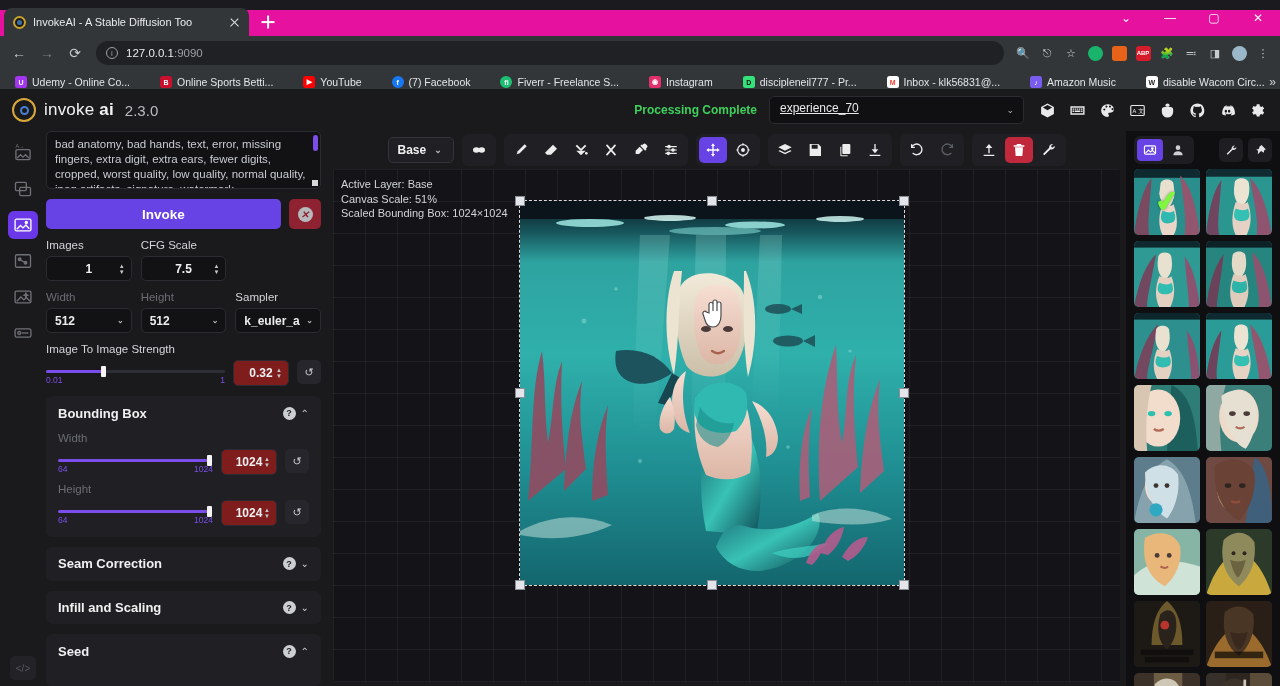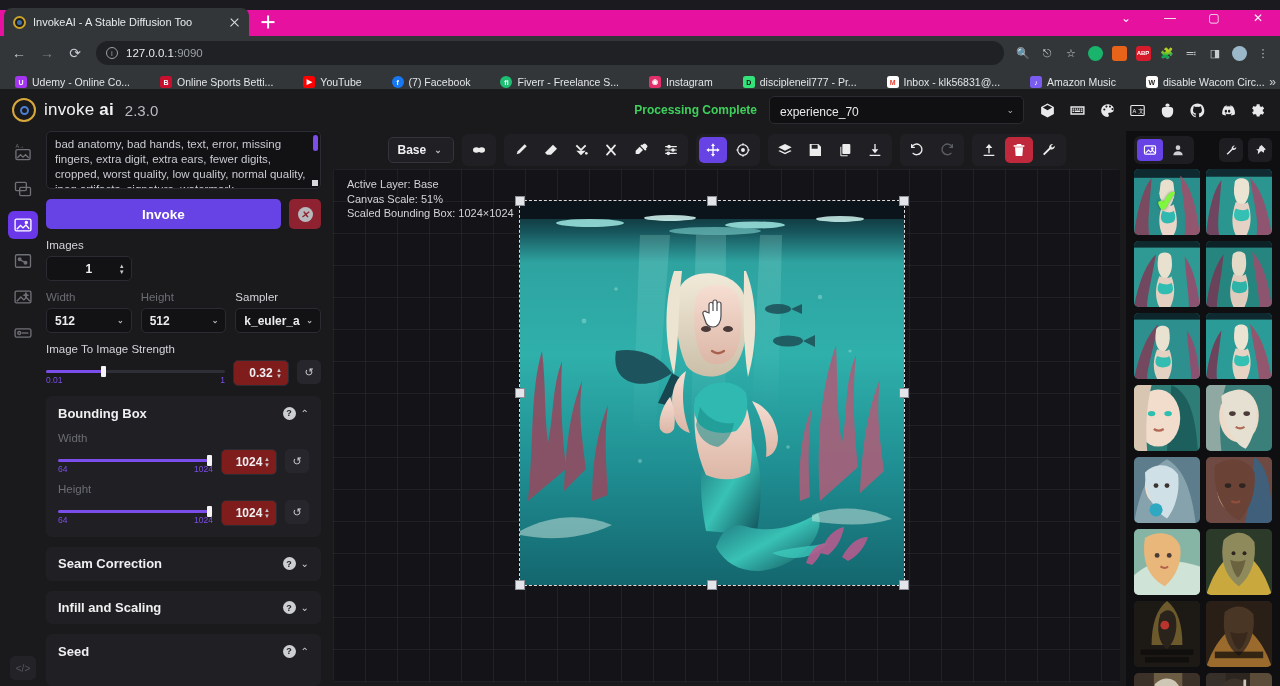--- a/index.html
+++ b/index.html
@@ -82,21 +82,21 @@
   .logo-mark { width: 24px; height: 24px; border-radius: 50%; border: 2.5px solid #d8a93a;
                display: flex; align-items: center; justify-content: center; }
   .logo-mark i { width: 9px; height: 9px; border-radius: 50%; border: 2px solid #4a7fd4; display:block; }
   .logo-text { color: #f2f2f3; font-size: 17px; letter-spacing: .2px; }
   .logo-text b { font-weight: 700; }
   .logo-ver { color: #b9bbc0; font-size: 15px; margin-left: 3px; }
   .topbar-spacer { flex: 1; }
   .status-text { color: #3fd05c; font-size: 12px; font-weight: 700; }
   .model-select {
     width: 255px; height: 28px; background: #101012; border: 1px solid #2a2a30; border-radius: 5px;
-    display: flex; align-items: flex-start; padding: 8px 10px; color: #e9e9ec; font-size: 12px; position: relative;
+    display: flex; align-items: flex-end; padding: 8px 10px; color: #e9e9ec; font-size: 12px; position: relative; text-decoration: underline;
   }
   .model-select .caret { position: absolute; right: 9px; color: #b6b8bd; font-size: 9px; }
   .topicons { display: flex; align-items: center; gap: 8px; }
   .topicons .tic { width: 22px; height: 22px; display: flex; align-items: center; justify-content: center;
                    color: #e9e9ec; }
 
   .body { flex: 1; display: flex; min-height: 0; }
 
   
   .rail { width: 46px; flex: none; display: flex; flex-direction: column; align-items: center;
@@ -176,21 +176,21 @@
   .base-select .caret { color: #b6b8bd; font-size: 9px; }
 
   .canvas {
     flex: 1; position: relative; overflow: hidden; border-radius: 3px;
     background-color: #141418;
     background-image:
       linear-gradient(to right, rgba(255,255,255,.055) 1px, transparent 1px),
       linear-gradient(to bottom, rgba(255,255,255,.055) 1px, transparent 1px);
     background-size: 32px 32px;
   }
-  .canvas-info { position: absolute; left: 14px; top: 8px; color: #d2d3d8; font-size: 11px; line-height: 14.5px; z-index: 5; }
+  .canvas-info { position: absolute; left: 8px; top: 8px; color: #d2d3d8; font-size: 11px; line-height: 14.5px; z-index: 5; }
 
   .bbox { position: absolute; left: 187px; top: 32px; width: 384px; height: 384px; }
   .bbox-inner { position: absolute; inset: 0; outline: 1px dashed rgba(255,255,255,.85); }
   .handle { position: absolute; width: 10px; height: 10px; background: #e4e5ea; border: 1px solid #8d8e95; }
   .h-tl{left:-5px;top:-5px}.h-tc{left:50%;margin-left:-5px;top:-5px}.h-tr{right:-5px;top:-5px}
   .h-ml{left:-5px;top:50%;margin-top:-5px}.h-mr{right:-5px;top:50%;margin-top:-5px}
   .h-bl{left:-5px;bottom:-5px}.h-bc{left:50%;margin-left:-5px;bottom:-5px}.h-br{right:-5px;bottom:-5px}
 
   .art { position: absolute; inset: 0; overflow: hidden; }
   .cursor-hand { position: absolute; left: 182px; top: 98px; z-index: 8; }
@@ -443,20 +443,27 @@
           <div class="cancel-btn">
               <i>✕</i>
             </div>
         </div>
 
         <div class="grid3">
           <div class="fl">
             <span class="flabel">Images</span>
             <div class="numfield">
               <span>1</span>
+              <span class="stepper">▲<br>▼</span>
+            </div>
+          </div>
+          <div class="fl">
+            <span class="flabel">CFG Scale</span>
+            <div class="numfield">
+              <span>7.5</span>
               <span class="stepper">▲<br>▼</span>
             </div>
           </div>
         </div>
 
         <div class="grid3">
           <div class="fl">
             <span class="flabel dim">Width</span>
             <div class="selfield">
               <span>512</span>

